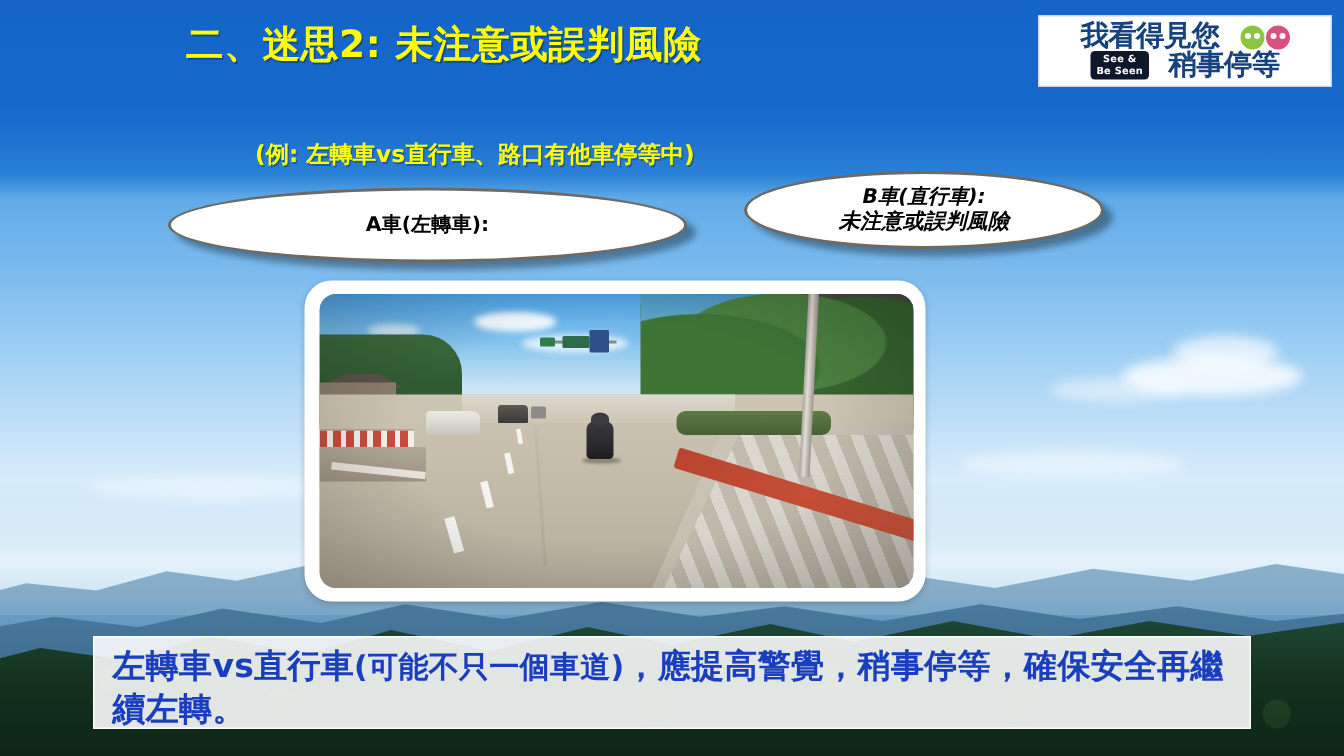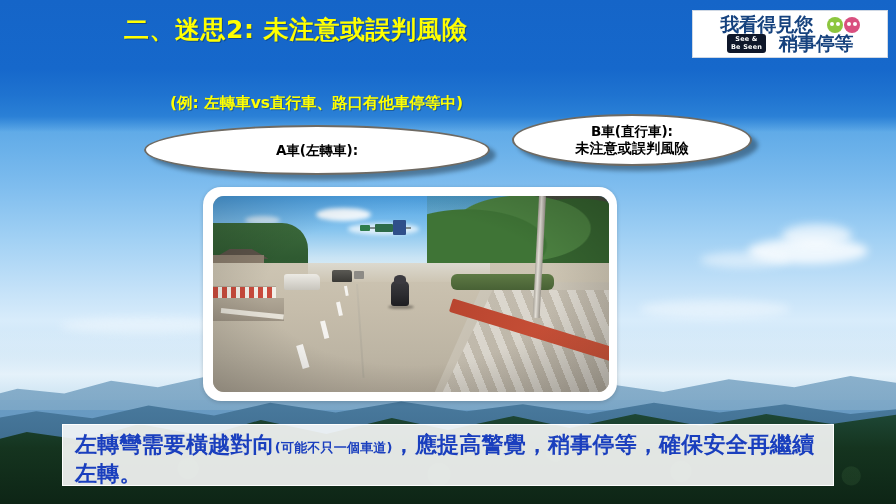--- a/index.html
+++ b/index.html
@@ -157,22 +157,22 @@
     border-radius: 50%;
     display: flex; flex-direction: column;
     align-items: center; justify-content: center;
     box-shadow: 6px 5px 4px rgba(0,0,0,.35);
     text-align: center;
     color: #000000;
   }
   .callout .line1 { font-size: 13.5px; font-weight: bold; line-height: 1.25; white-space: nowrap; }
   .callout .line2 { font-size: 14px;  font-weight: bold; line-height: 1.25; white-space: nowrap; letter-spacing: .2px; }
 
-  .callout-a { left: 144px; top: 125px; width: 346px; height: 50px; text-align: center; }
-  .callout-b { left: 512px; top: 114px; width: 240px; height: 52px; }
+  .callout-a { left: 112px; top: 125px; width: 346px; height: 50px; text-align: center; }
+  .callout-b { left: 496px; top: 114px; width: 240px; height: 52px; font-style: italic; }
 
   
   .photo-frame {
     position: absolute; left: 203px; top: 187px;
     width: 414px; height: 214px;
     background: #ffffff;
     border-radius: 18px;
     padding: 9px 8px 9px 10px;
     box-shadow: 0 1px 4px rgba(0,0,0,.18);
   }
@@ -342,21 +342,21 @@
     position: absolute; left: 62px; top: 424px;
     width: 772px; height: 62px;
     background: rgba(255,255,255,.88);
     border: 1px solid rgba(255,255,255,.95);
     padding: 5px 10px 4px 12px;
     color: #1a3fbe;
     font-size: 22px; font-weight: bold;
     line-height: 1.32;
     letter-spacing: .2px;
   }
-  .caption .small { font-size: 13px; }
+  .caption .small { font-size: 20px; }
 </style>
 </head>
 <body>
 
 <div id="slide">
 
   <div class="bg-photo">
     <div class="bg-sky"></div>
     <div class="cloud c1"></div>
     <div class="cloud c2"></div>
@@ -436,16 +436,16 @@
       <div class="ph-lane l4"></div>
       <div class="ph-centerline"></div>
       <div class="ph-moto-shadow"></div>
       <div class="ph-moto-body"></div>
       <div class="ph-moto-helmet"></div>
       <div class="ph-vignette"></div>
     </div>
   </div>
 
   <div class="caption">
-    <span>左轉彎需要橫越對向</span><span class="small">(可能不只一個車道)</span><span>，應提高警覺，稍事停等，確保安全再繼續左轉。</span>
+    <span>左轉車vs直行車</span><span class="small">(可能不只一個車道)</span><span>，應提高警覺，稍事停等，確保安全再繼續左轉。</span>
   </div>
 
 </div>
 
 </body></html>

